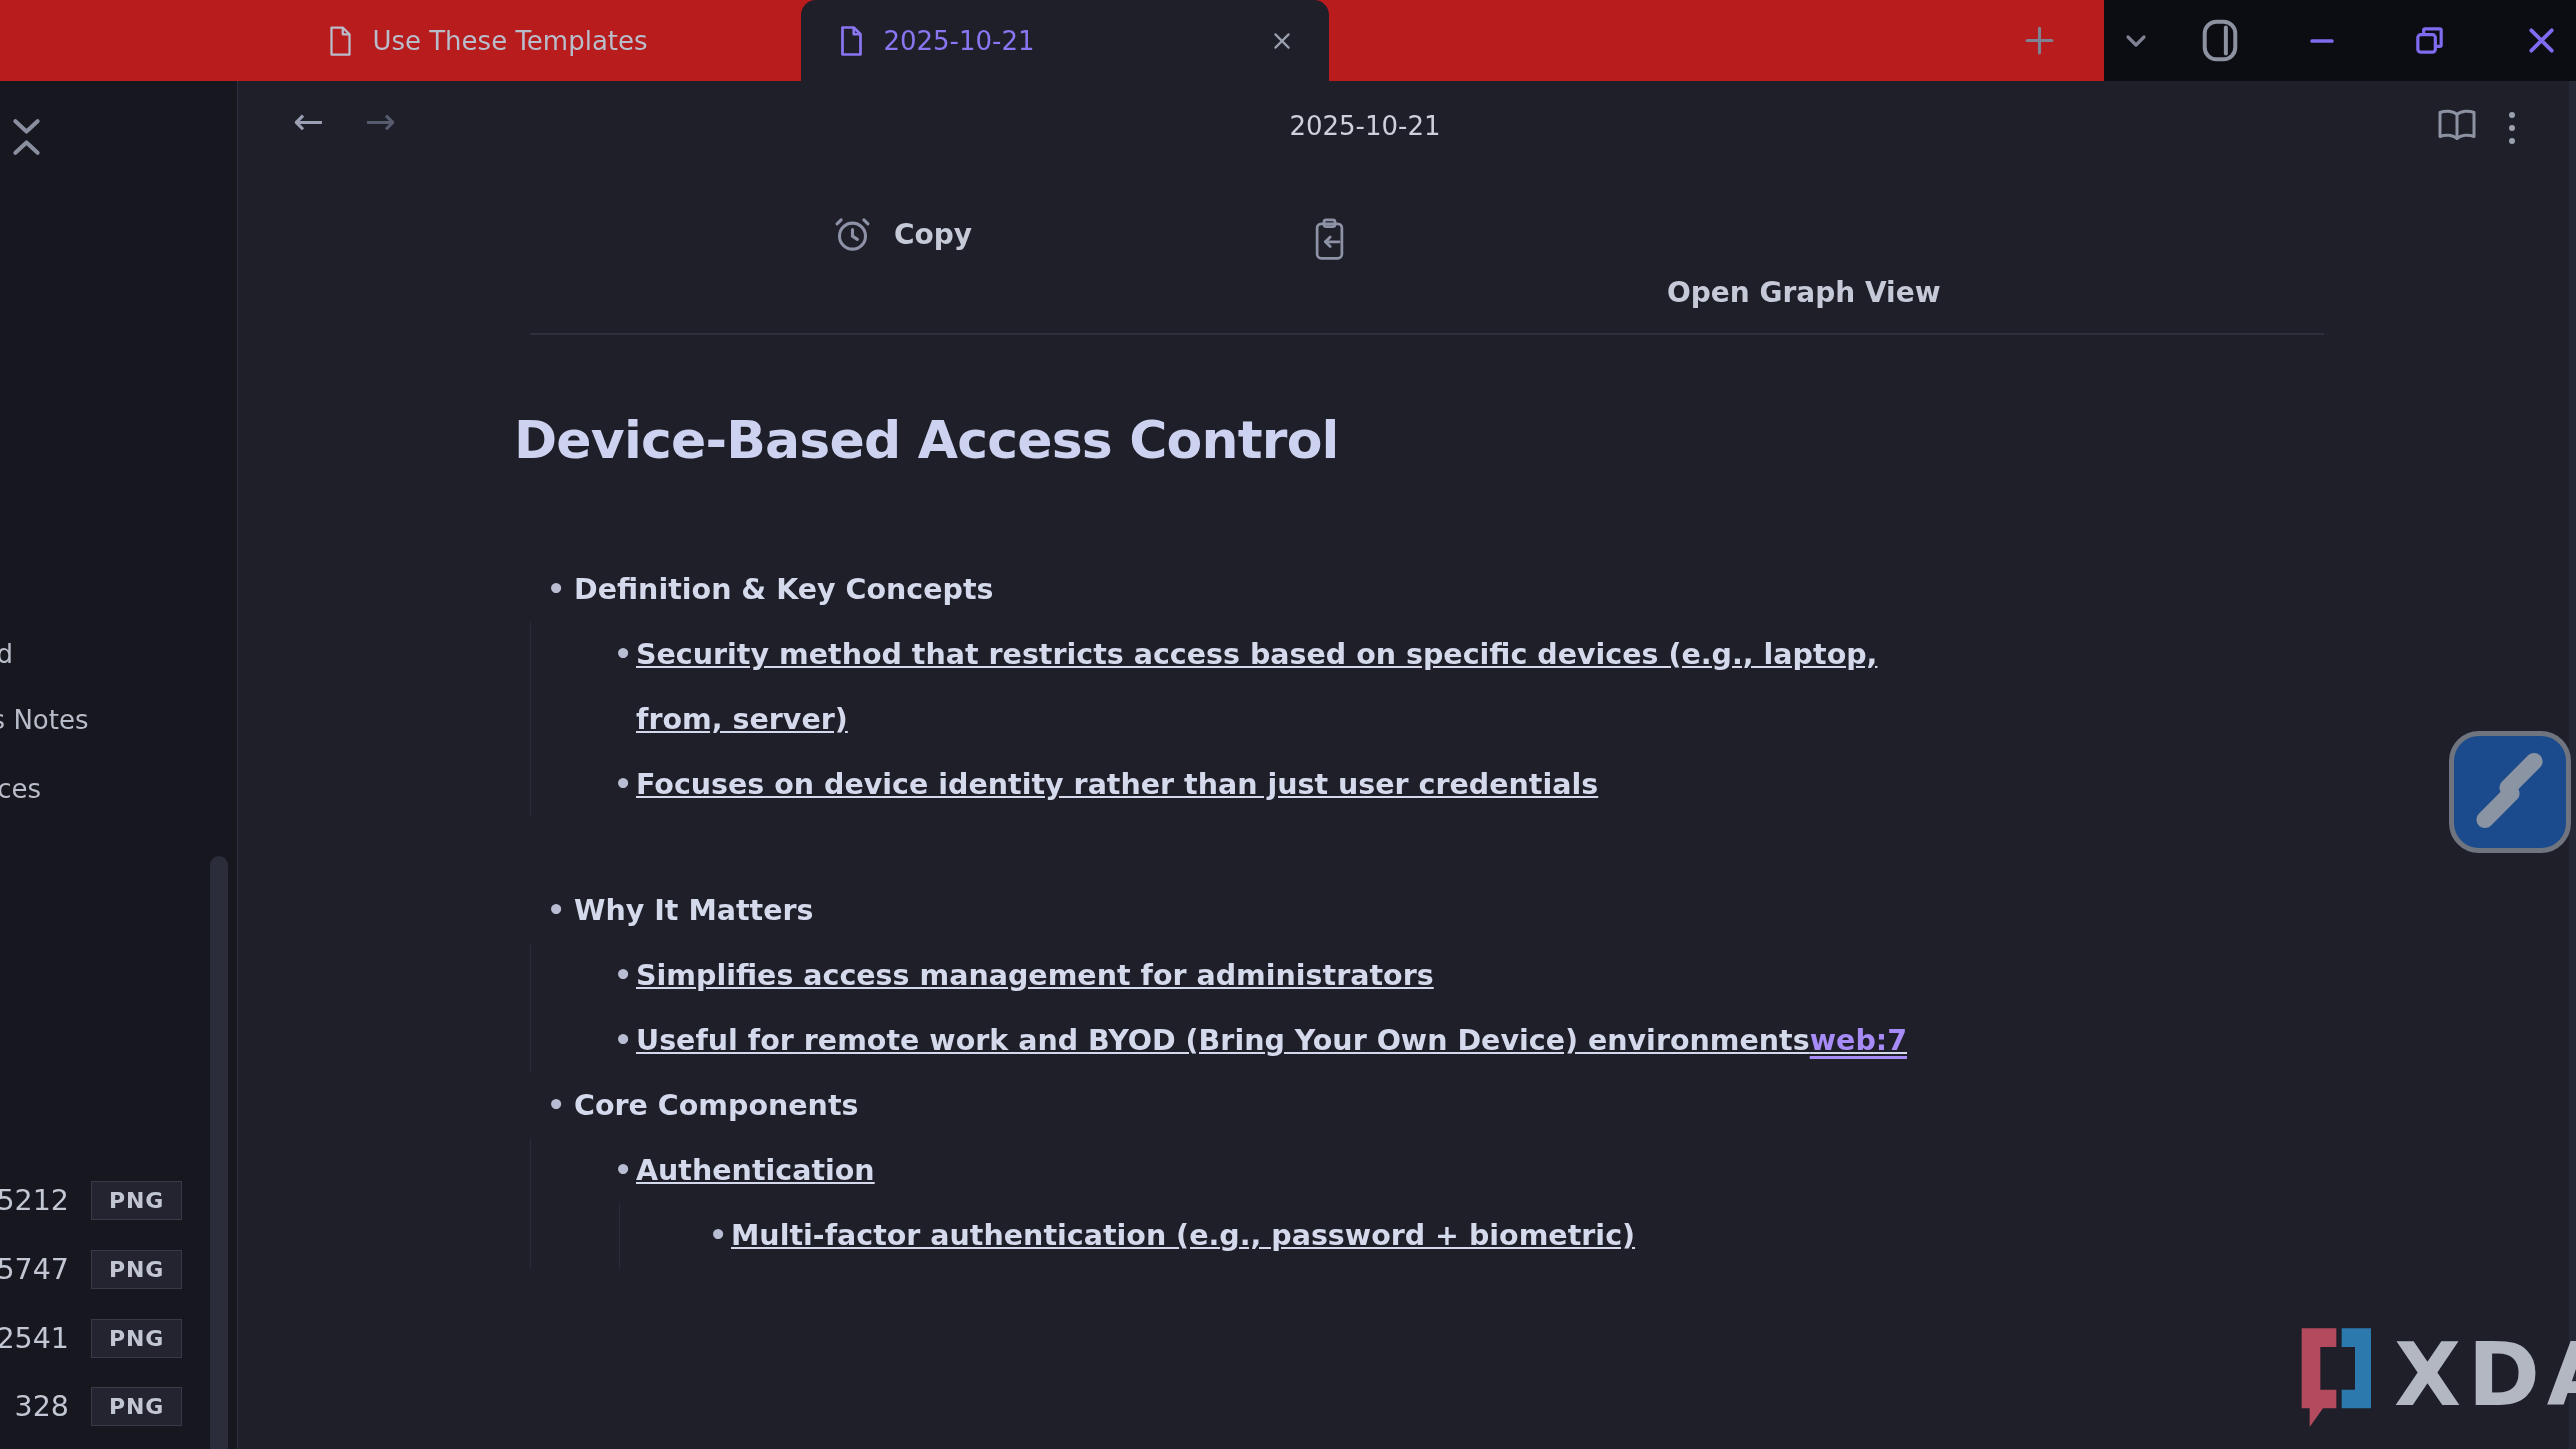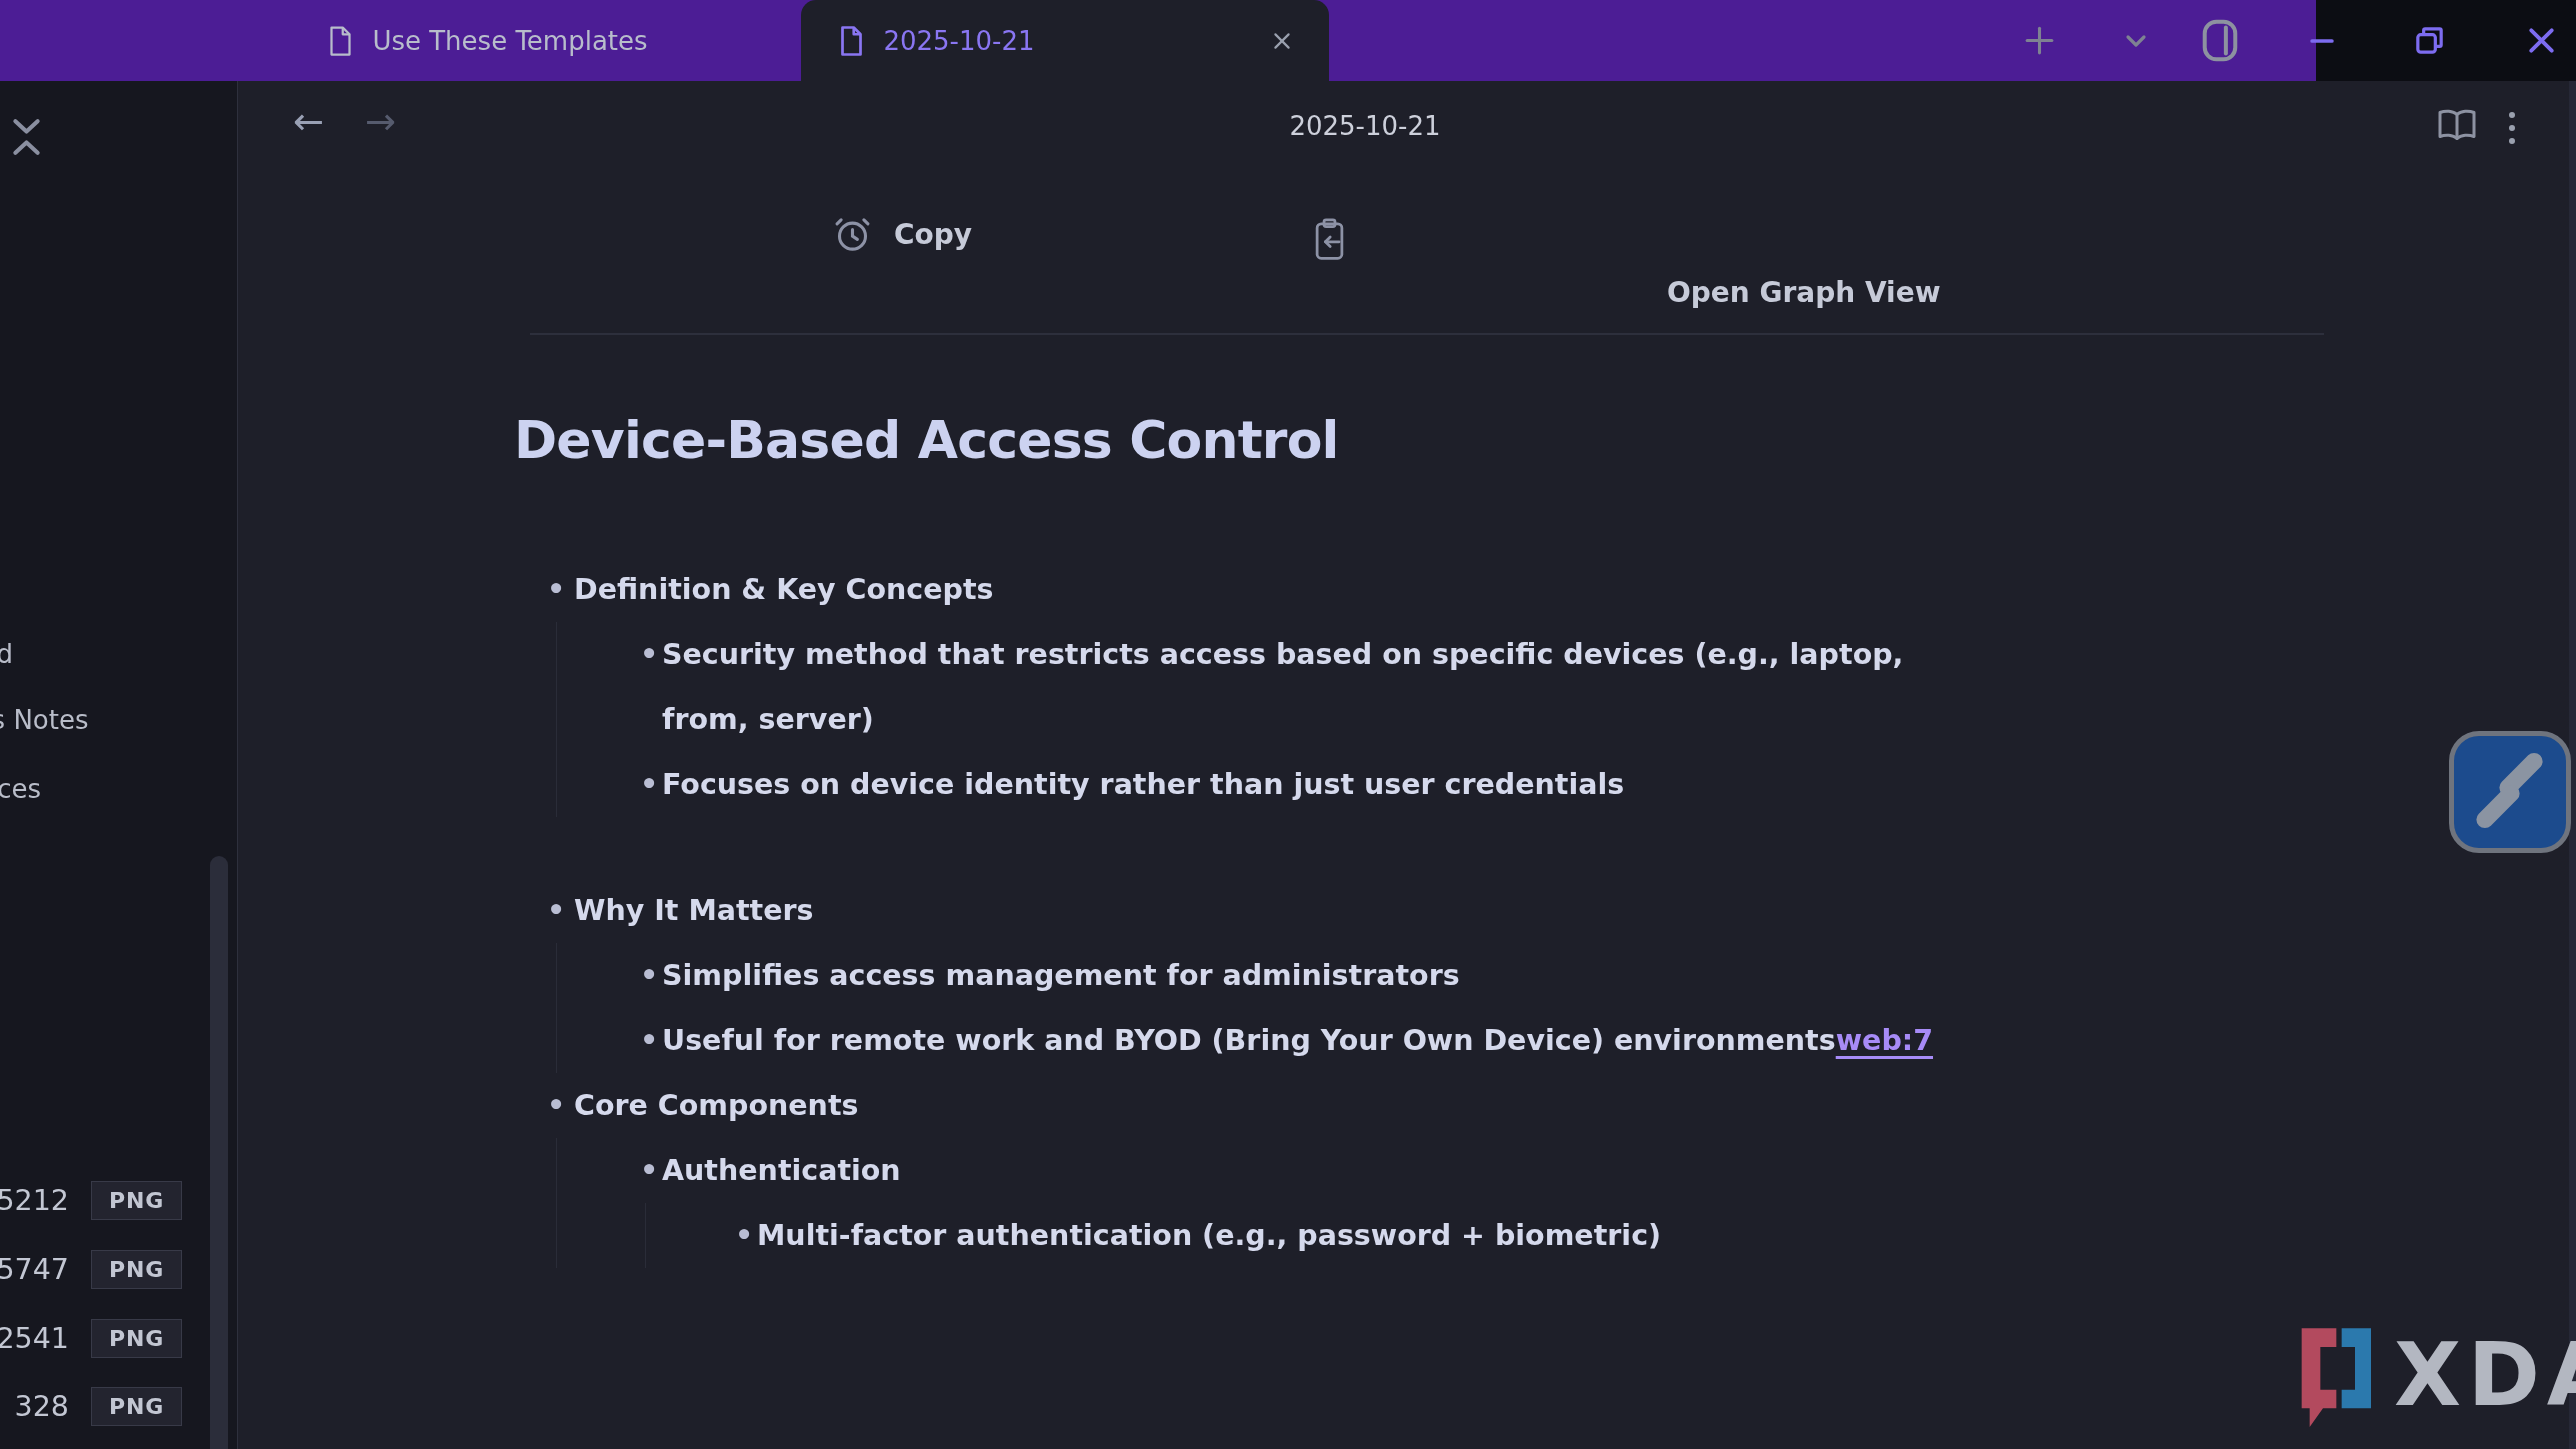--- a/index.html
+++ b/index.html
@@ -1,21 +1,21 @@
 <!DOCTYPE html>
 <html style="font-size:13.4px"><head>
 <meta charset="utf-8">
 <style>
   html,body{margin:0;padding:0;background:#0c0d13;}
   body{width:2576px;height:1449px;overflow:hidden;
        font-family:"DejaVu Sans","Liberation Sans",sans-serif;}
   #stage{position:relative;width:2576px;height:1449px;background:#0c0d13;overflow:hidden;}
 
   
-  .tabbar{position:absolute;left:0;top:0;width:2316px;height:81px;background:#4c1d95;}
+  .tabbar{position:absolute;left:0;top:0;width:2104px;height:81px;background:#b91c1c;}
   .tab{position:absolute;top:0;height:81px;display:flex;align-items:center;gap:18.4px;
        font-size:26px;color:#b8bdcb;}
   .tab.inactive{left:310px;width:495px;padding-left:17px;}
   .tab.active{left:801px;width:528px;background:#1e1f29;border-radius:15px 15px 0 0;
        color:#8a76f2;padding-left:37px;box-sizing:border-box;}
   .tab .file-ic{flex:0 0 auto;display:flex;}
   .tab-close{position:absolute;right:28.5px;top:22px;width:37px;height:37px;display:flex;
        align-items:center;justify-content:center;color:#9aa0ae;}
   .winctl{position:absolute;top:0;height:81px;display:flex;align-items:center;justify-content:center;width:75px;}
   .p-plus{left:2002px;} .p-chev{left:2098px;} .p-stack{left:2182px;}
@@ -61,21 +61,21 @@
 
   .doc-title{position:absolute;left:276px;top:329px;font-size:52px;font-weight:800;
        color:#ccd2f0;letter-spacing:-0.8px;}
 
   
   .doclist{position:absolute;left:292px;top:476px;width:1962px;font-size:28.5px;font-weight:bold;
        color:#d5d9ec;line-height:65px;}
   .li{position:relative;}
   .li::before{content:"\2022";position:absolute;color:#b9bdd3;}
   .l1{padding-left:44px;} .l1::before{left:17px;}
-  .kids1{margin-left:26px;border-left:1.7px solid #2a2c38;}
+  .kids1{border-left:1.7px solid #2a2c38;text-decoration:underline;}
   .kids1 .l2{padding-left:105px;} .kids1 .l2::before{left:83px;}
   .kids2{margin-left:88px;border-left:1.7px solid #2a2c38;}
   .kids2 .l3{padding-left:111px;} .kids2 .l3::before{left:89px;}
   .sec-gap{height:61px;}
   .weblink{color:#a78bf7;text-decoration:underline;text-decoration-thickness:2.5px;
        text-underline-offset:5.9px;font-weight:bold;}
 
   
   .blue-badge{position:absolute;left:2449px;top:731px;width:122px;height:122px;border-radius:30px;
        background:#1c4b8d;border:5.9px solid #6f747e;box-sizing:border-box;overflow:hidden;}

